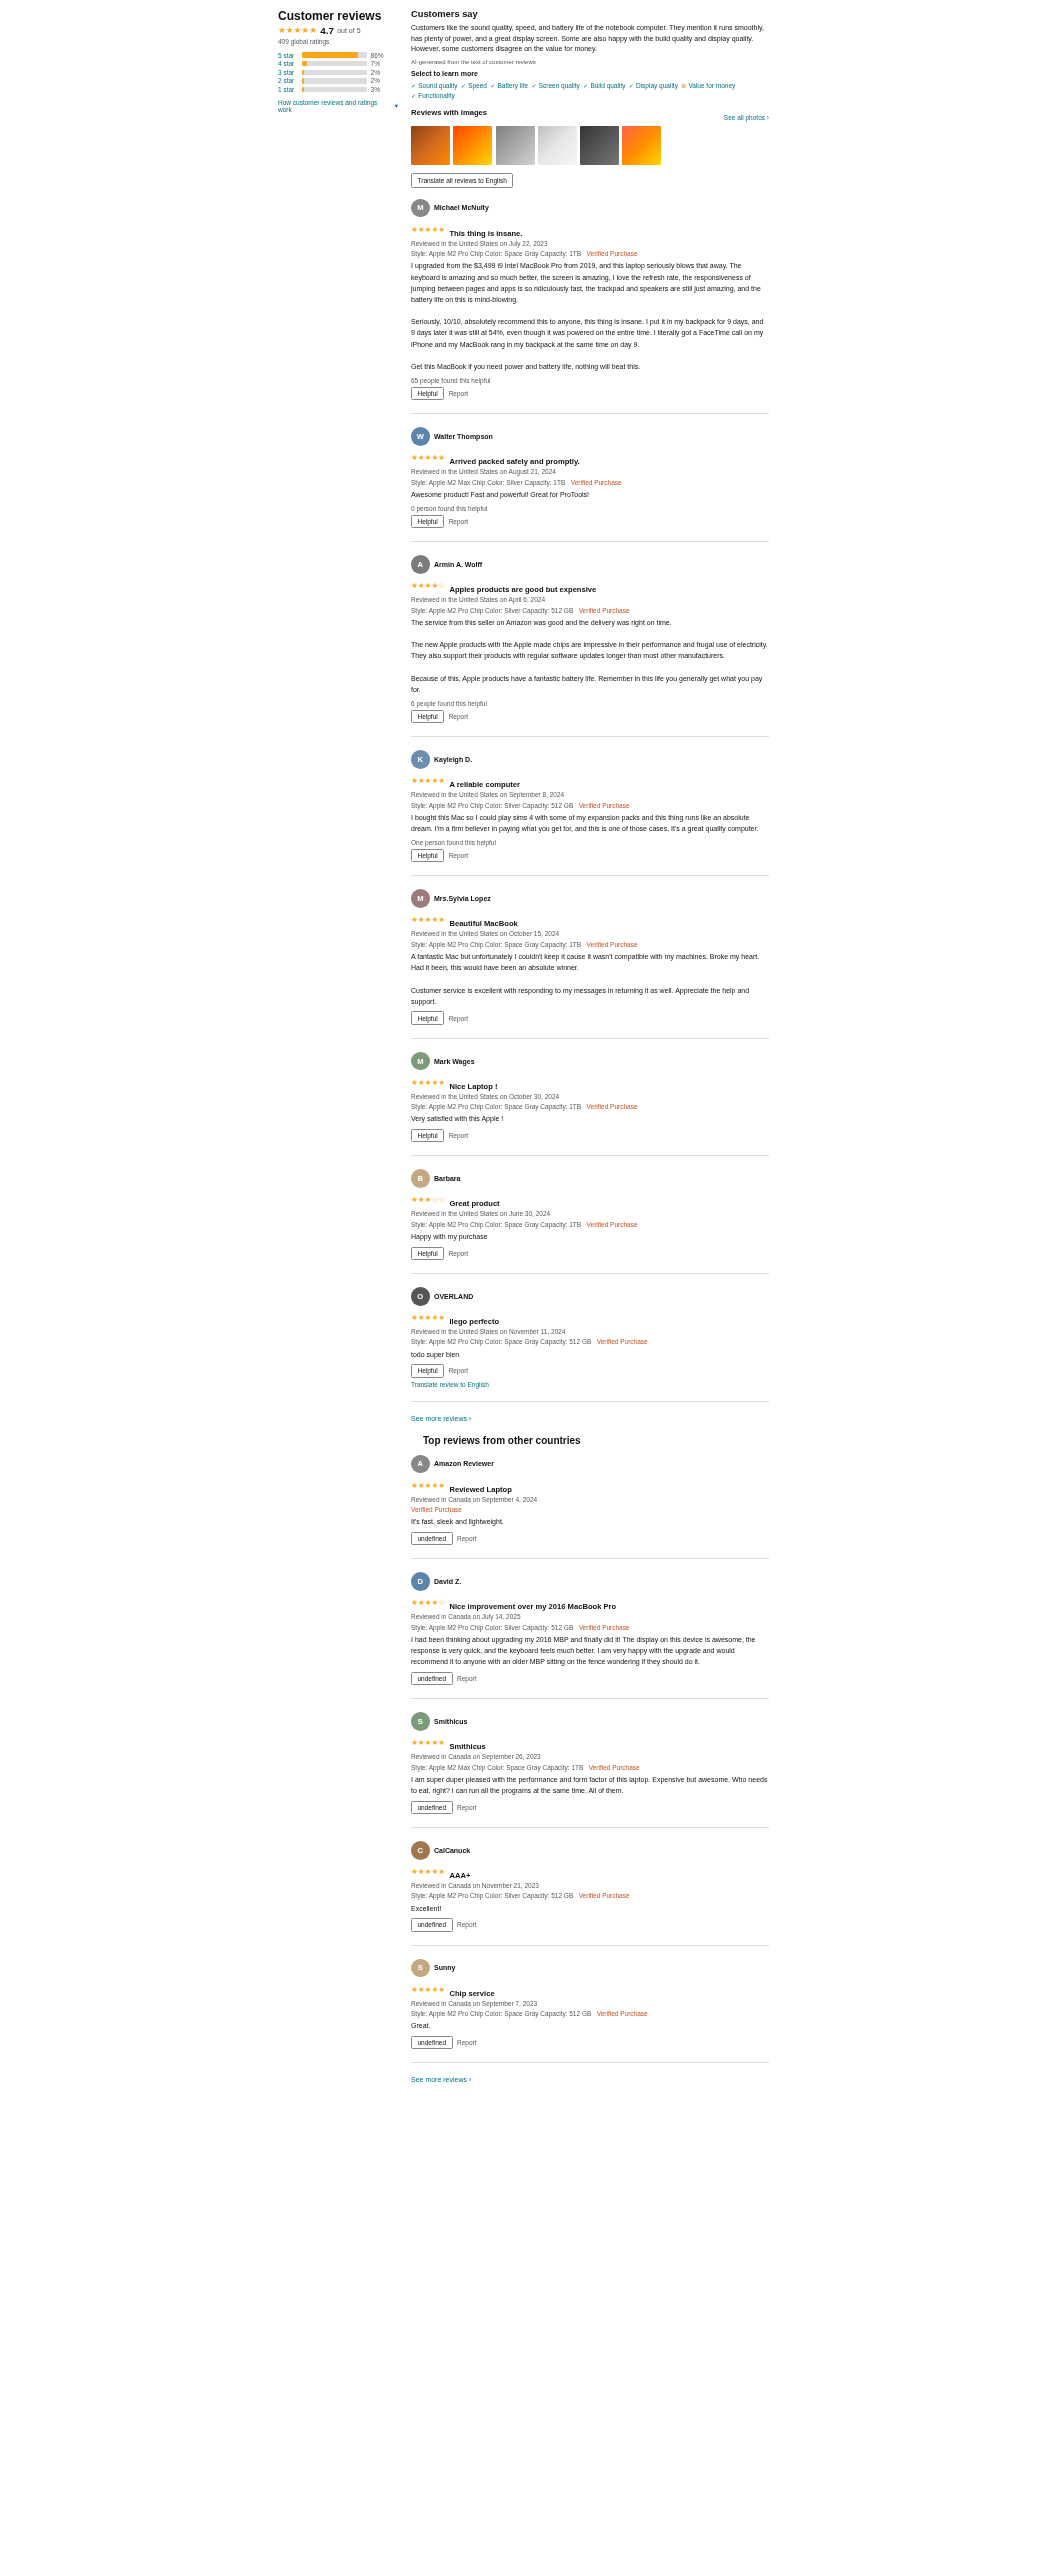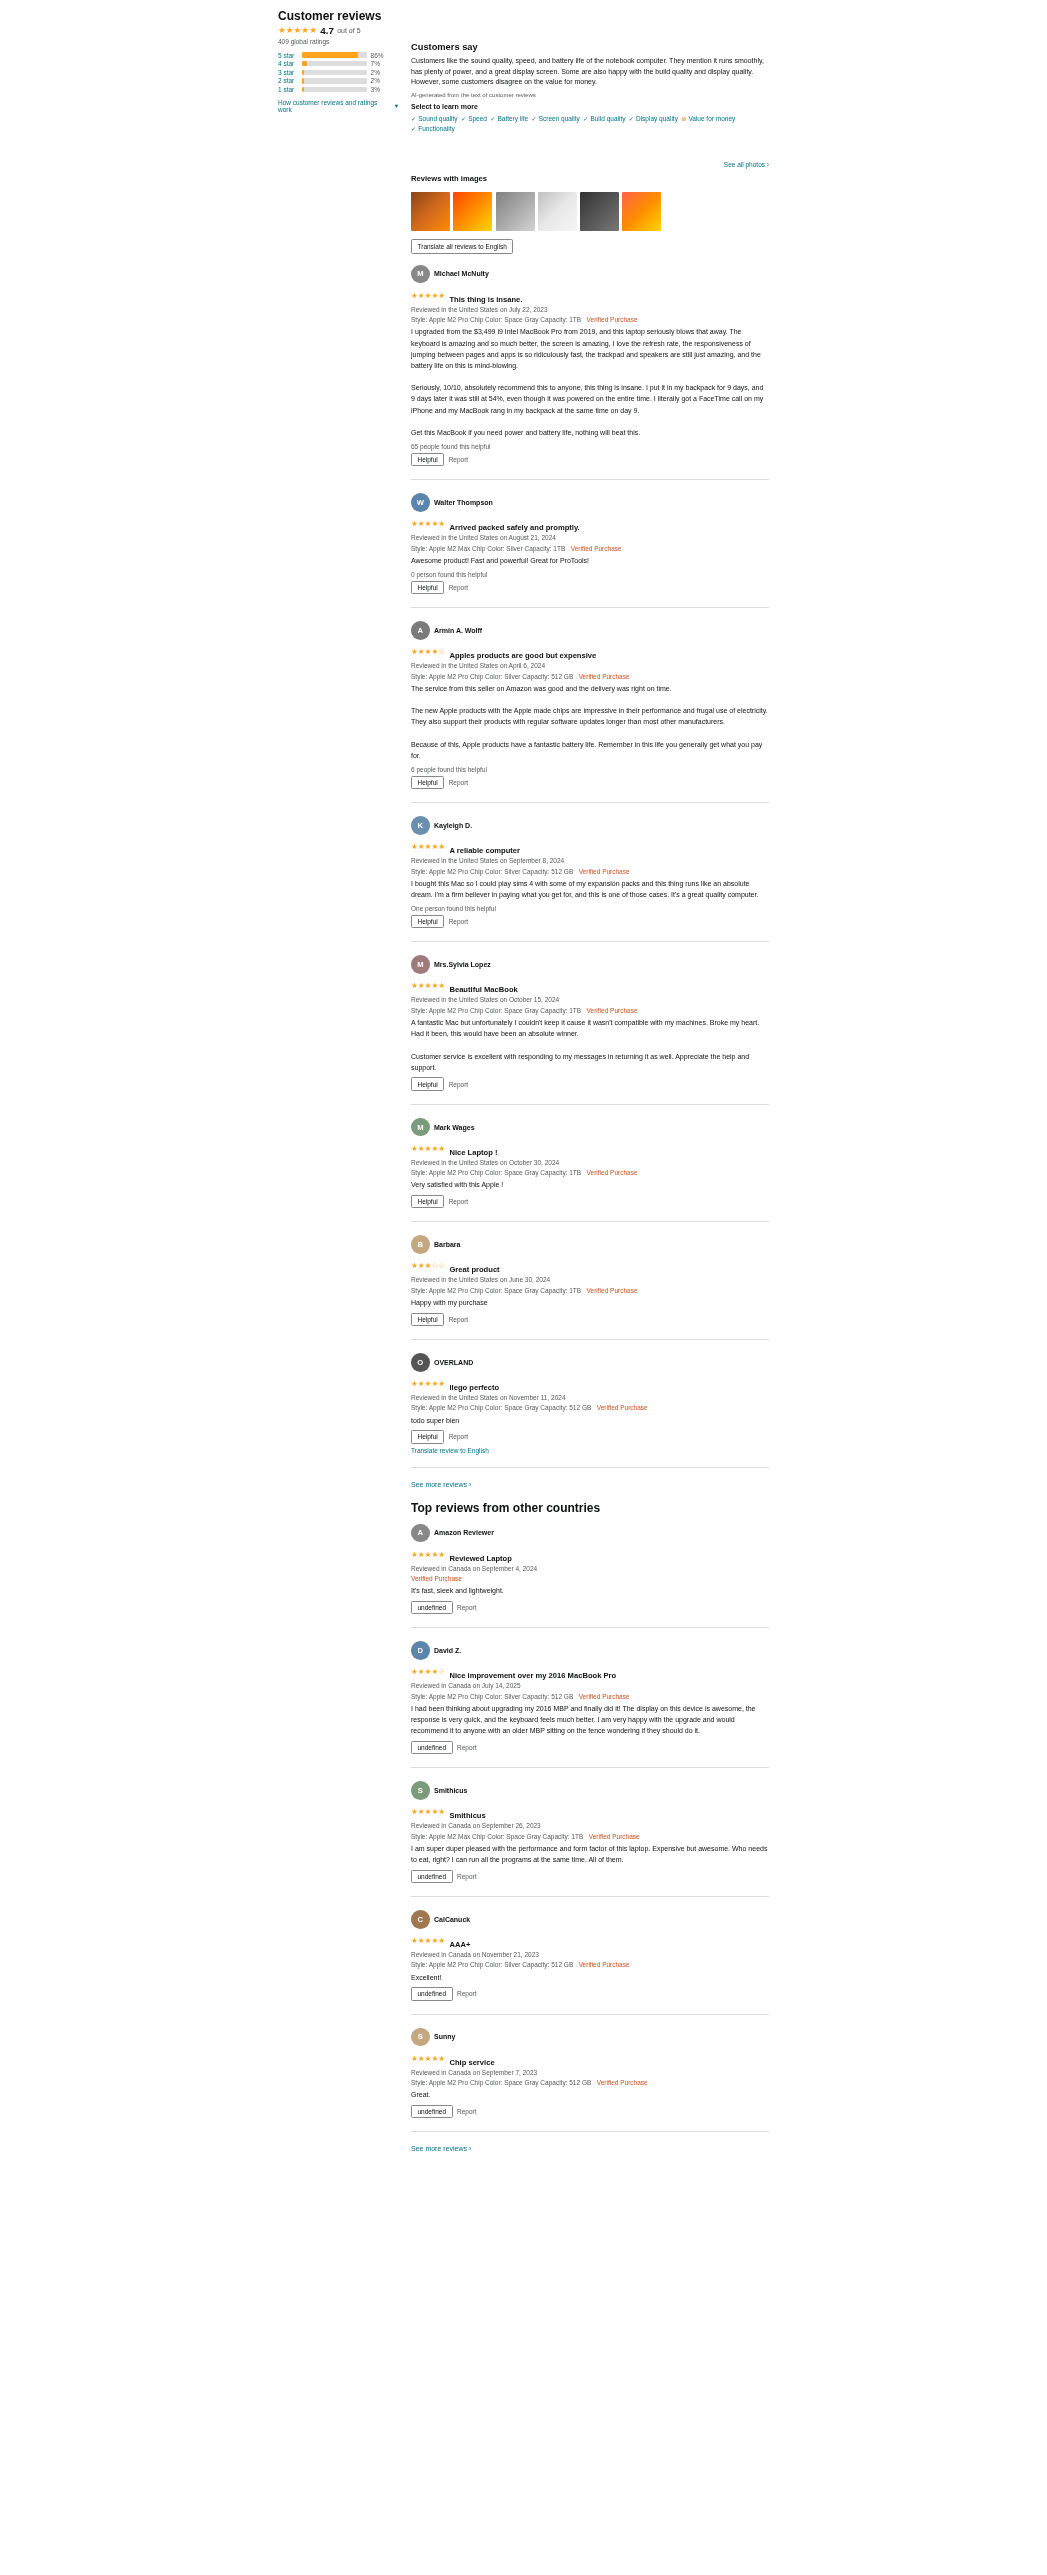--- a/index.html
+++ b/index.html
@@ -21,32 +21,32 @@
     .bar-track { height: 5.5px; width: 65px; background: #ddd; border-radius: 1.1px; overflow: hidden; }
     .bar-fill { height: 100%; background: #FFA41C; border-radius: 1.1px; }
     .pct-label { font-size: 6.5px; color: #565959; min-width: 15.3px; }
     
     .how-work { font-size: 6.5px; color: #007185; cursor: pointer; display: flex; align-items: center; gap: 2.2px; }
 
     
     .main-content { flex: 1; }
     
     .customers-say-section { margin-bottom: 8.7px; }
-    .section-header { font-size: 9.3px; font-weight: 700; margin-bottom: 4.4px; margin-top: 33px; }
+    .section-header { font-size: 9.3px; font-weight: 700; margin-bottom: 4.4px; }
     .customers-say-text { font-size: 7px; line-height: 1.5; color: #0F1111; margin-bottom: 4.4px; }
     .ai-note { font-size: 6px; color: #565959; margin-bottom: 5.5px; }
     .select-learn { font-size: 7px; font-weight: 700; margin-bottom: 4.4px; }
     
     .tags-row { display: flex; flex-wrap: wrap; gap: 3.3px; margin-bottom: 6.5px; }
     .tag { display: flex; align-items: center; gap: 2.2px; font-size: 6.5px; color: #007185; cursor: pointer; }
     .tag-check { color: #007185; font-size: 6px; }
     .tag-warn { color: #E27000; font-size: 6px; }
     
     
-    .reviews-images-header { display: flex; justify-content: space-between; align-items: center; margin-bottom: 4.4px; }
+    .reviews-images-header { display: flex; justify-content: space-between; align-items: flex-end; margin-bottom: 4.4px; }
     .see-all-photos { font-size: 6.5px; color: #007185; cursor: pointer; }
     .images-strip { display: flex; gap: 3.3px; overflow: hidden; margin-bottom: 8.7px; height: 39px; }
     .review-thumb { width: 39px; height: 39px; background: #ddd; flex-shrink: 0; border-radius: 1.1px; overflow: hidden; }
     
     
     .thumb-1 { background: linear-gradient(135deg, #8B4513, #D2691E, #FF8C00); }
     .thumb-2 { background: linear-gradient(135deg, #FF4500, #FF8C00, #FFD700); }
     .thumb-3 { background: linear-gradient(135deg, #808080, #A9A9A9, #D3D3D3); }
     .thumb-4 { background: linear-gradient(135deg, #C0C0C0, #E8E8E8, #F5F5F5); }
     .thumb-5 { background: linear-gradient(135deg, #333, #555, #777); }
@@ -67,21 +67,21 @@
     .review-style { font-size: 6.5px; color: #565959; margin-bottom: 3.3px; }
     .review-body { font-size: 7px; line-height: 1.6; margin-bottom: 4.4px; color: #0F1111; }
     .helpful-row { display: flex; align-items: center; gap: 4.4px; font-size: 6.5px; color: #565959; }
     .helpful-count { font-size: 6.5px; color: #565959; margin-bottom: 3.3px; }
     .helpful-btn { border: 0.5px solid #888; background: #fff; padding: 2.2px 5.5px; border-radius: 1.6px; font-size: 6.5px; cursor: pointer; color: #0F1111; }
     .report-link { font-size: 6.5px; color: #565959; cursor: pointer; }
     .translate-review { font-size: 6.5px; color: #007185; cursor: pointer; display: block; margin-top: 3.3px; }
     
     .see-more-reviews { font-size: 7px; color: #007185; cursor: pointer; display: block; margin-bottom: 13px; }
     
-    .top-other-countries { font-size: 12px; font-weight: 700; margin-bottom: 8.7px; }
+    .top-other-countries { font-size: 10px; font-weight: 700; margin-bottom: 8.7px; margin-left: 12px; }
   </style>
 </head>
 <body>
 
 <div class="page-container">
 
   <div class="sidebar">
     <div class="sidebar-title">Customer reviews</div>
     <div class="rating-summary">
       <span class="stars-display">★★★★★</span>

